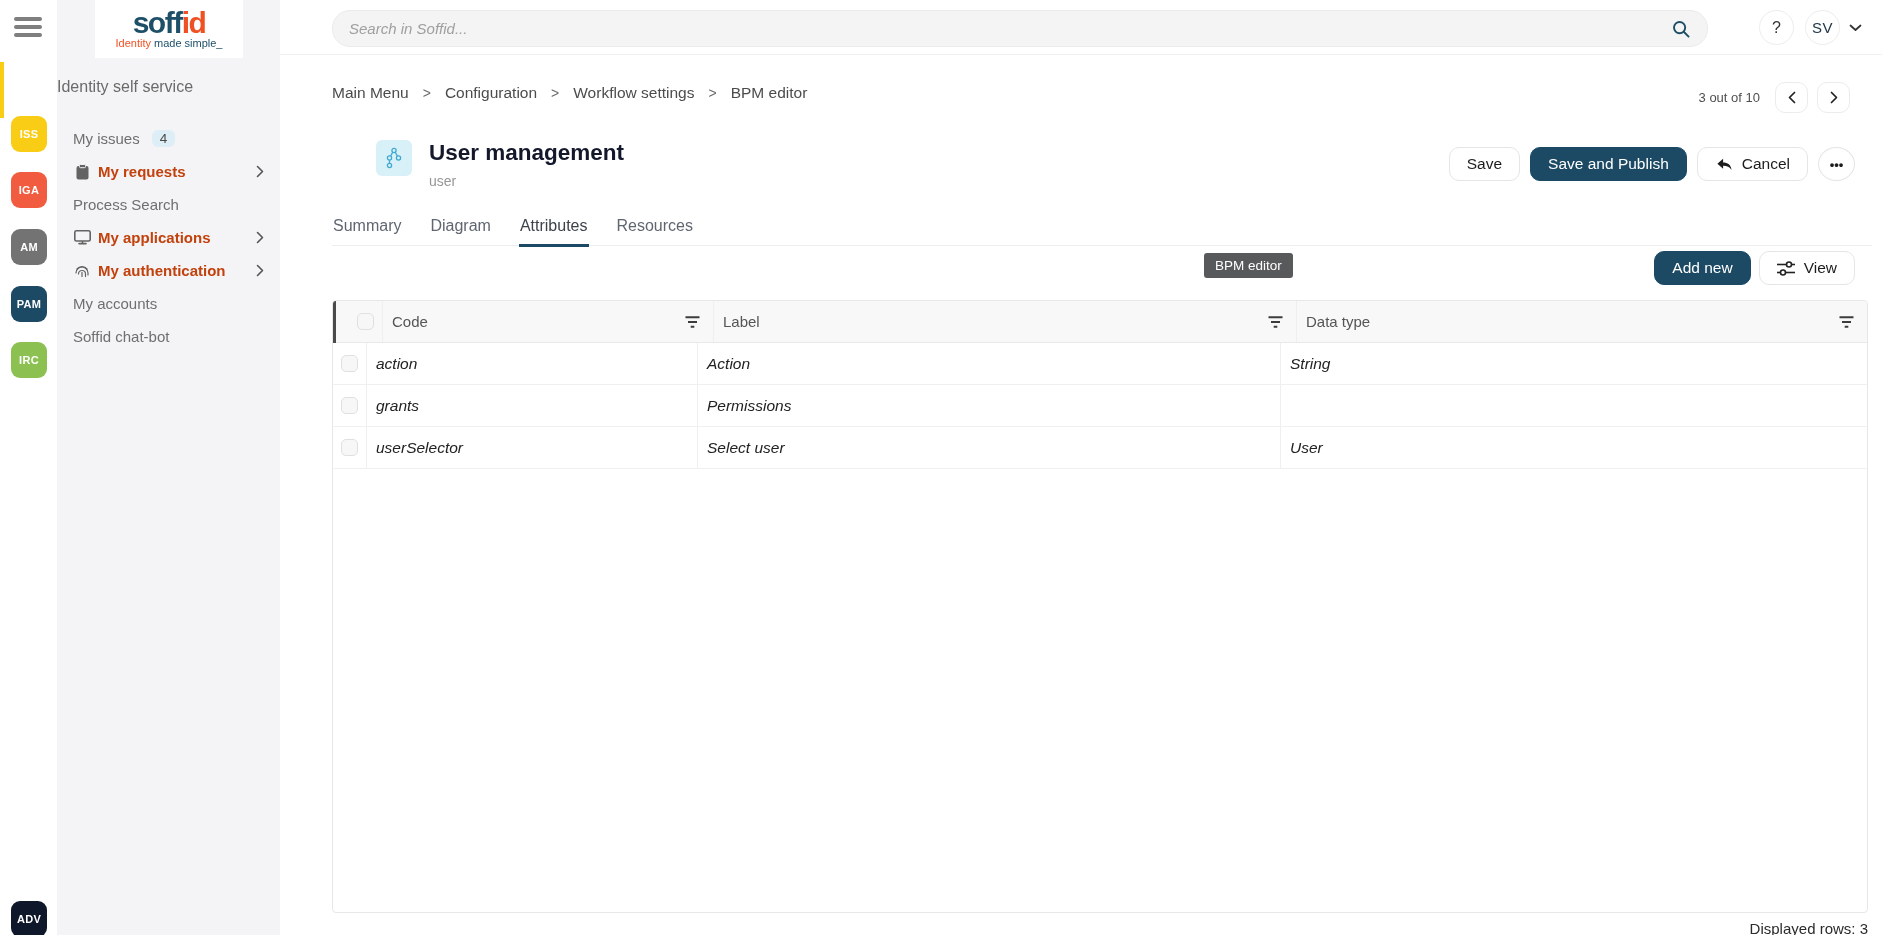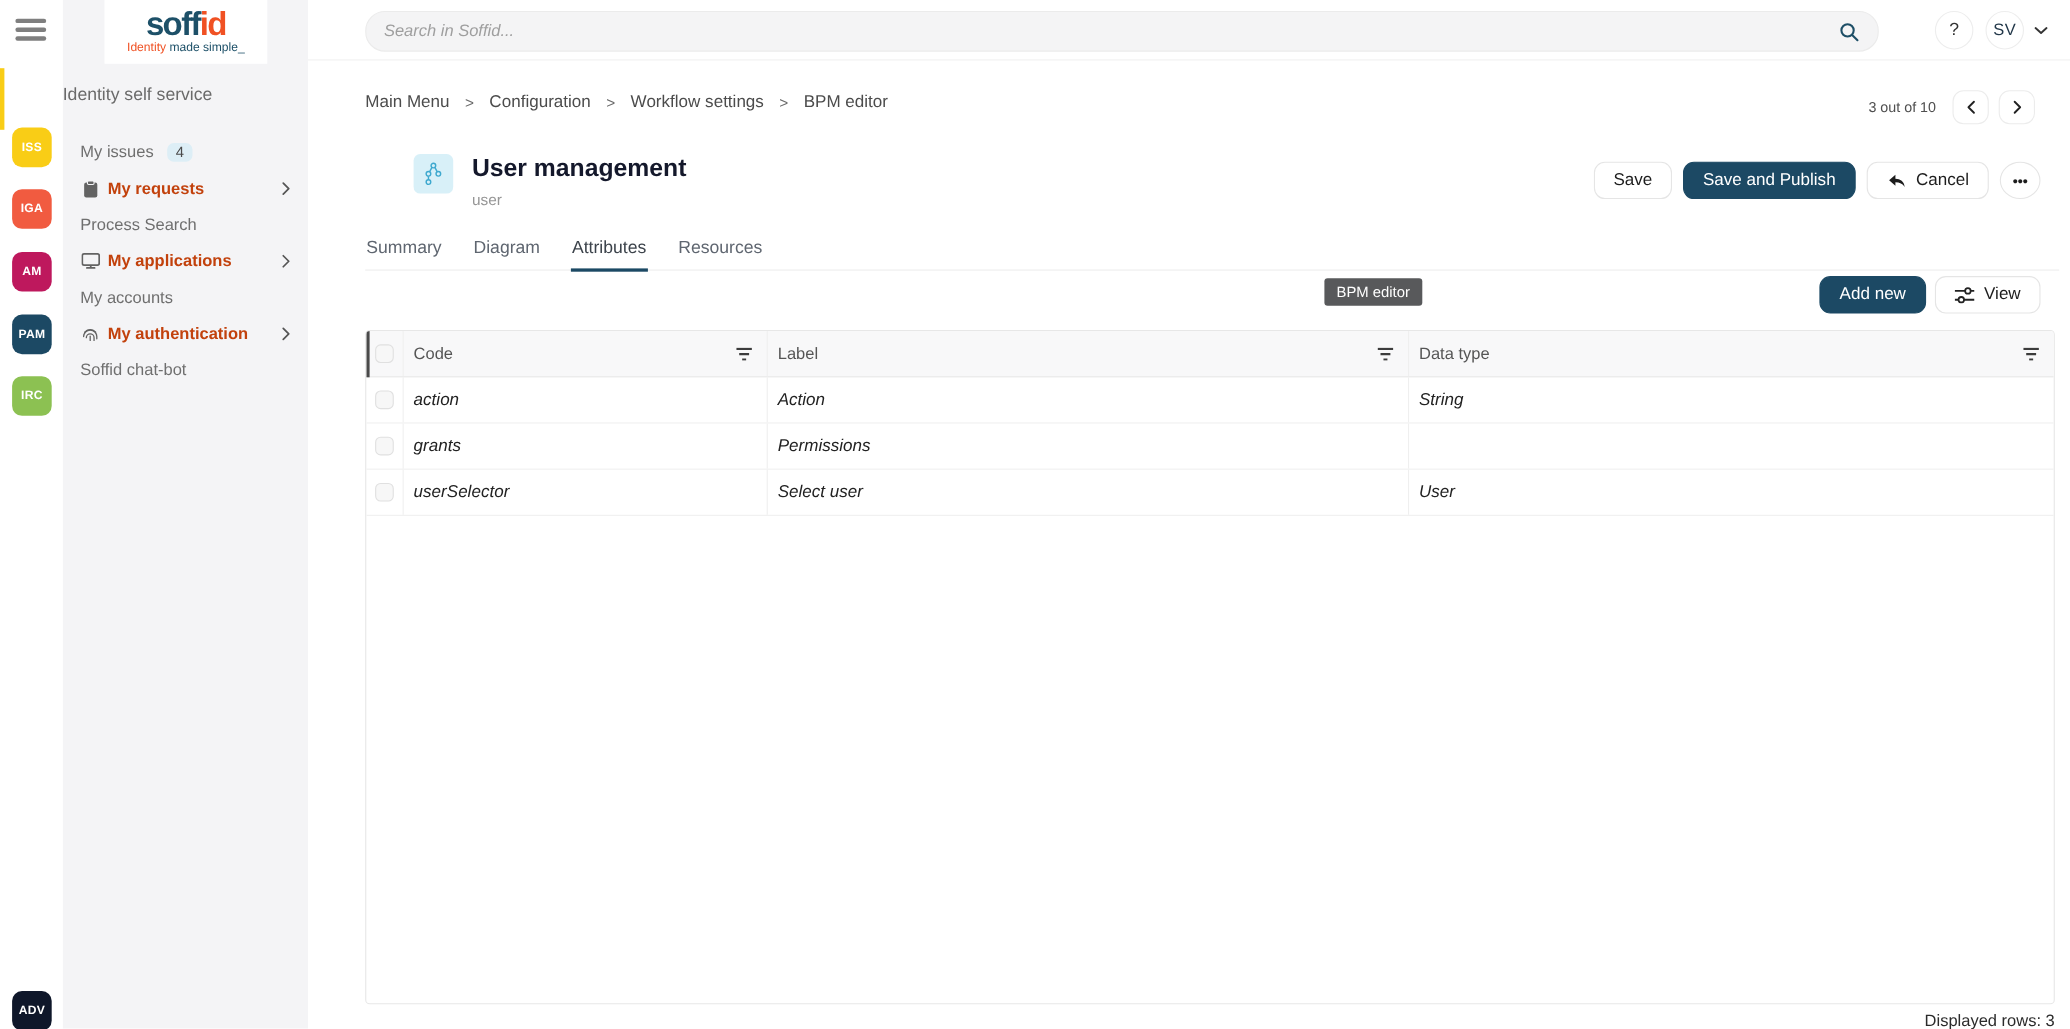--- a/index.html
+++ b/index.html
@@ -9,21 +9,21 @@
   
   .iconbar { position:absolute; left:0; top:0; width:57px; height:935px; background:#fff; z-index:5; }
   .hamburger { position:absolute; left:14px; top:17px; width:28px; cursor:pointer; }
   .hamburger span { display:block; height:3.5px; background:#7f7f7f; border-radius:2px; margin-bottom:4.5px; }
   .active-stripe { position:absolute; left:0; top:62px; width:4px; height:56px; background:#F9CD16; }
   .mod { position:absolute; left:11px; width:36px; height:36px; border-radius:9px;
          display:flex; align-items:center; justify-content:center;
          color:#fff; font-size:11px; font-weight:bold; cursor:pointer; letter-spacing:.3px;margin-top:44px; }
   .mod.iss { top:72px;  background:#F9CD16; }
   .mod.iga { top:128px; background:#F15B40; }
-  .mod.am  { top:185px; background:#be185d;text-align:center; }
+  .mod.am  { top:185px; background:#737373;text-align:center; }
   .mod.pam { top:242px; background:#1C4964; }
   .mod.irc { top:298px; background:#8CC152; }
   .mod.adv { top:857px; background:#0f172a; }
 
   
   .sidebar { position:absolute; left:57px; top:0; width:223px; height:935px; background:#f4f4f6; }
   .logo-card { position:absolute; left:38px; top:0; width:148px; height:58px; background:#fff;
                display:flex; flex-direction:column; align-items:center; justify-content:center; }
   .logo-line { font-size:30px; font-weight:bold; letter-spacing:-1.5px; line-height:28px; }
   .logo-line .p1 { color:#1d5068; } .logo-line .p2 { color:#f05123; }
@@ -89,21 +89,21 @@
 
   .toolbar-row { position:absolute; left:52px; top:251px; right:27px; height:40px; }
   .tooltip-badge { position:absolute; left:872px; top:2px; background:#58595b; color:#fff;
                    font-size:13.5px; padding:5px 11px; border-radius:3px; }
   .toolbar-right { position:absolute; right:0; top:0; display:flex; gap:8px; }
 
   
   .table-card { position:absolute; left:52px; top:300px; width:1536px; height:613px;
                 border:1px solid #e7e7e7; border-radius:4px; background:#fff; overflow:hidden; }
   .trow { display:grid; grid-template-columns:34px 331px 583px 1fr; height:42px; align-items:stretch; }
-  .thead { background:#f8f8f9; border-bottom:1px solid #e9e9e9; position:relative; }
+  .thead { background:#f8f8f9; border-bottom:1px solid #e9e9e9; position:relative;padding-left:16px; }
   .thead .dark-bar { position:absolute; left:0; top:0; width:3px; height:42px; background:#4a4a4a; }
   .cell { display:flex; align-items:center; padding-left:9px; font-size:15px; overflow:hidden; }
   .thead .cell { color:#555; }
   .cell.cb { justify-content:center; padding-left:0; }
   .cell.bordered { border-right:1px solid #efefef; }
   .tbody .trow { border-bottom:1px solid #f0f0f0;font-style:italic; }
   .tbody .cell { color:#222; font-size:15.5px; }
   .checkbox { width:17px; height:17px; border:1.5px solid #e0e0e0; border-radius:5px;
               background:#f7f7f7; cursor:pointer; }
   .filter-btn { margin-left:auto; margin-right:13px; display:flex; cursor:pointer; }
@@ -168,38 +168,38 @@
             <line x1="5" y1="13.6" x2="12" y2="13.6" stroke="#636363" stroke-width="1.6" stroke-linecap="round"></line>
           </svg>
       </span>
       <span>My applications</span>
       <span class="mi-chevron">
         <svg width="8" height="13" viewBox="0 0 8 13">
             <polyline points="1.5,1.5 6.5,6.5 1.5,11.5" fill="none" stroke="#555" stroke-width="1.6" stroke-linecap="round" stroke-linejoin="round"></polyline>
           </svg>
       </span>
     </div>
-    <div class="menu-item">
-      <span>My accounts</span>
-    </div>
     <div class="menu-item bold">
       <span class="mi-icon">
         <svg width="16" height="16" viewBox="0 0 16 16" fill="none" stroke="#636363" stroke-width="1.2" stroke-linecap="round">
             <path d="M2 10 a6 6 0 0 1 12 0 v2"></path>
             <path d="M4.5 11 a3.5 3.5 0 0 1 7 0 v2.5"></path>
             <path d="M8 9.5 v4"></path>
             <path d="M3 6 a6.5 6.5 0 0 1 10 0"></path>
           </svg>
       </span>
       <span>My authentication</span>
       <span class="mi-chevron">
         <svg width="8" height="13" viewBox="0 0 8 13">
             <polyline points="1.5,1.5 6.5,6.5 1.5,11.5" fill="none" stroke="#555" stroke-width="1.6" stroke-linecap="round" stroke-linejoin="round"></polyline>
           </svg>
       </span>
+    </div>
+    <div class="menu-item">
+      <span>My accounts</span>
     </div>
     <div class="menu-item">
       <span>Soffid chat-bot</span>
     </div>
   </div>
 </div>
 
 <div class="main">
 
   <div class="topbar">

